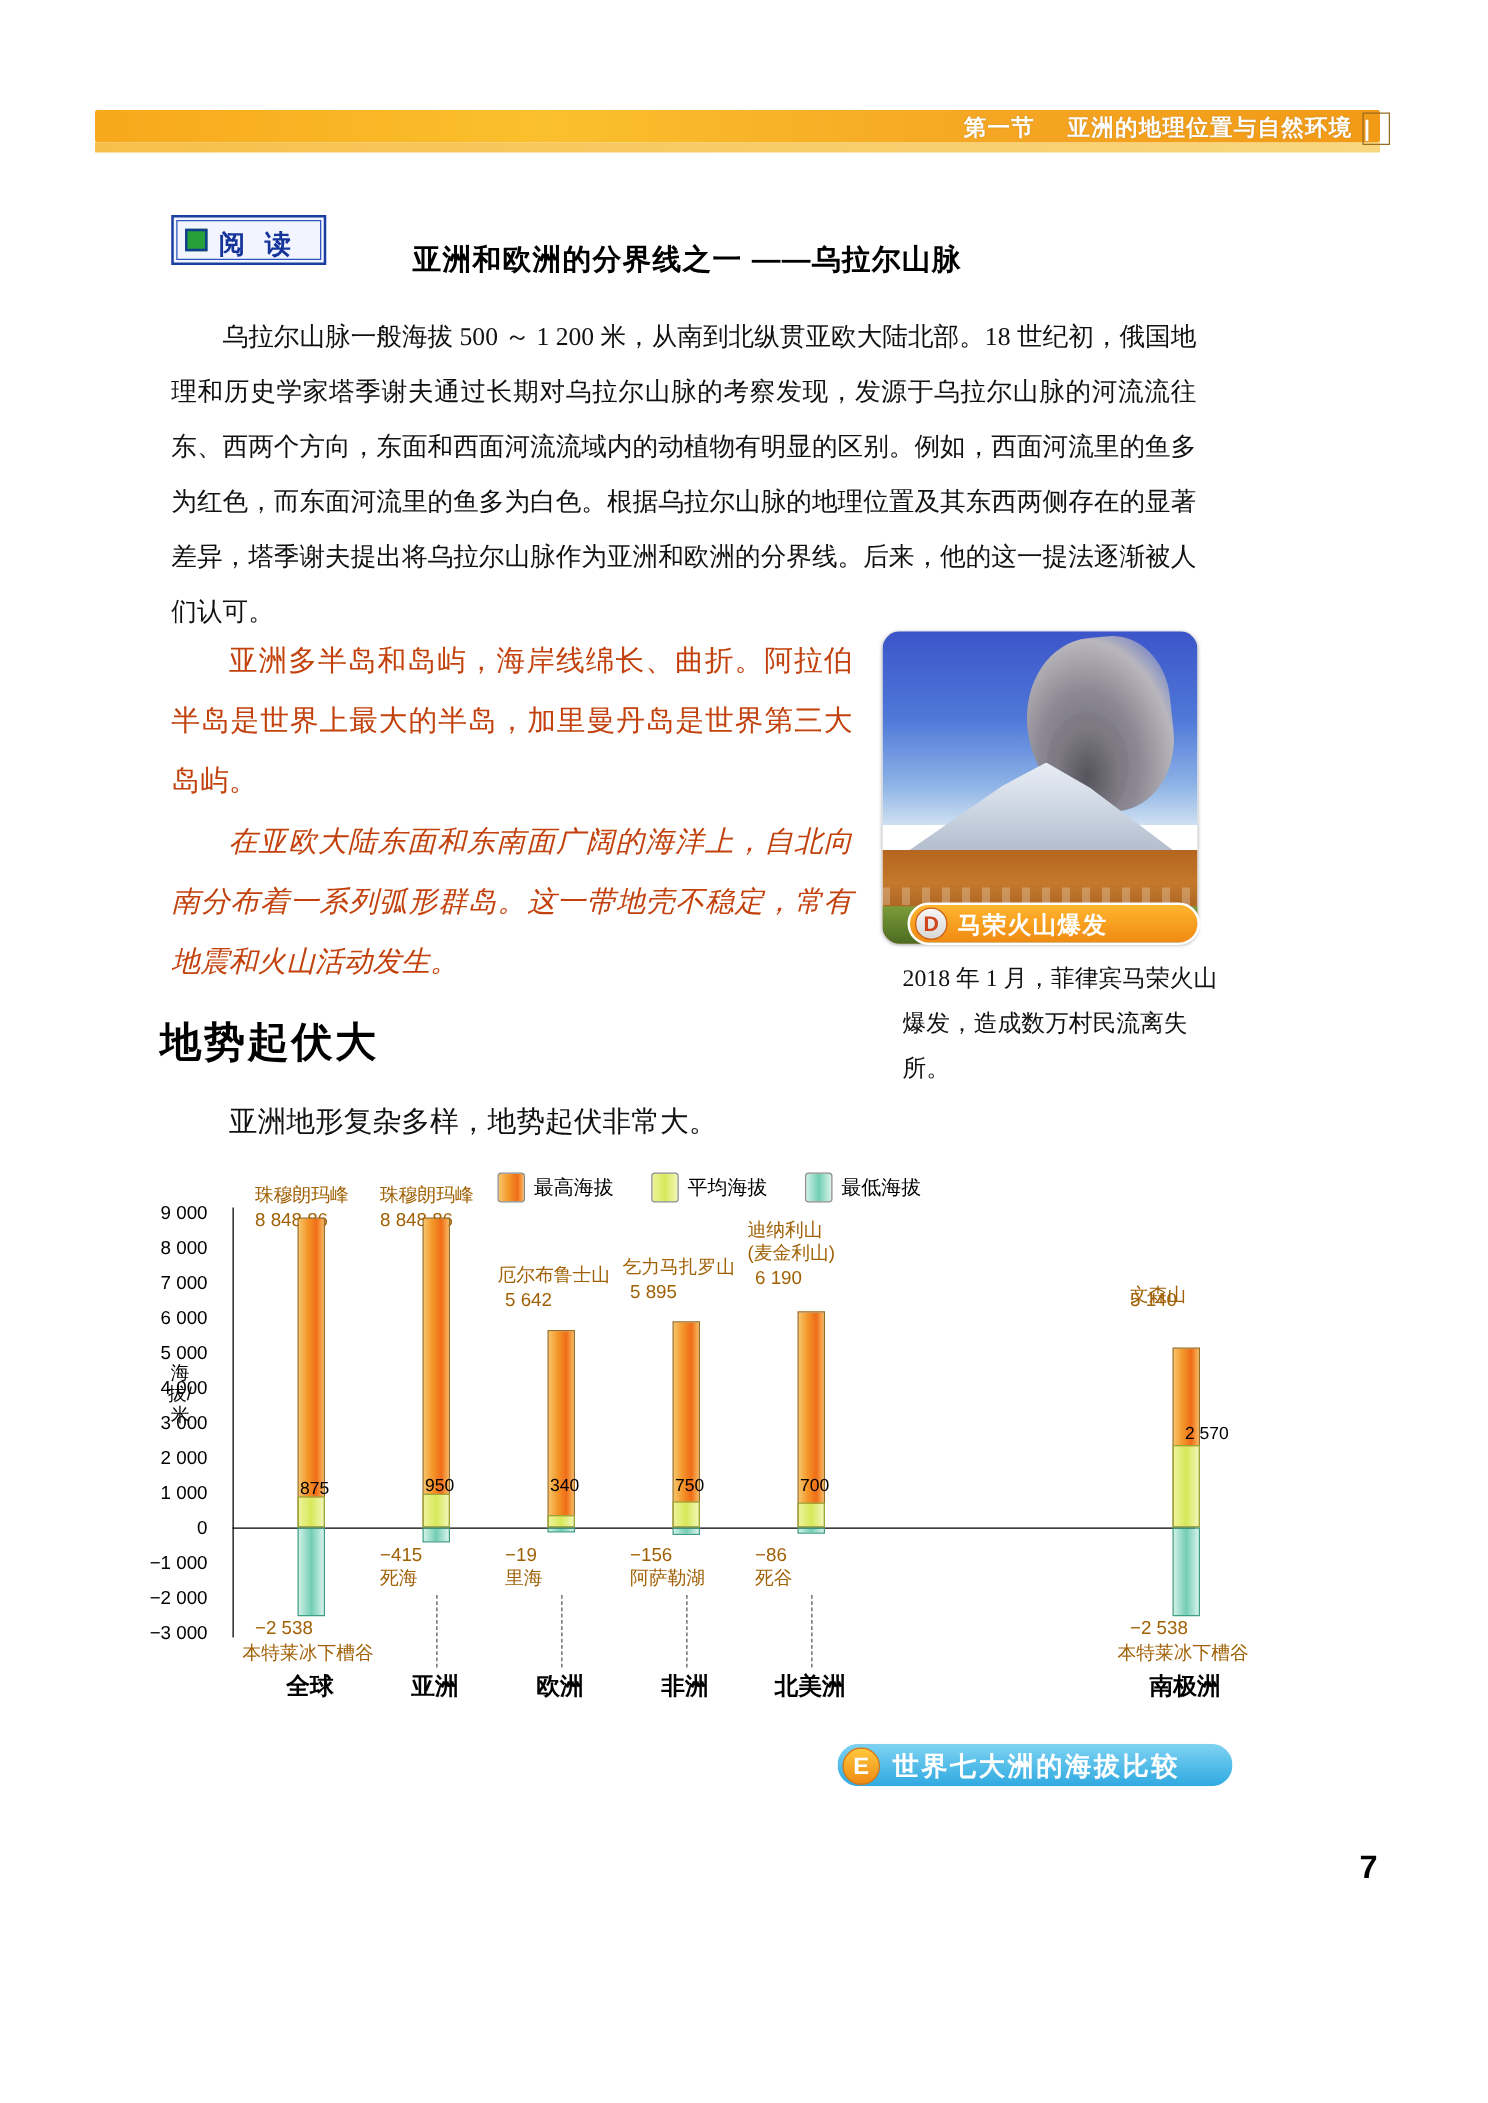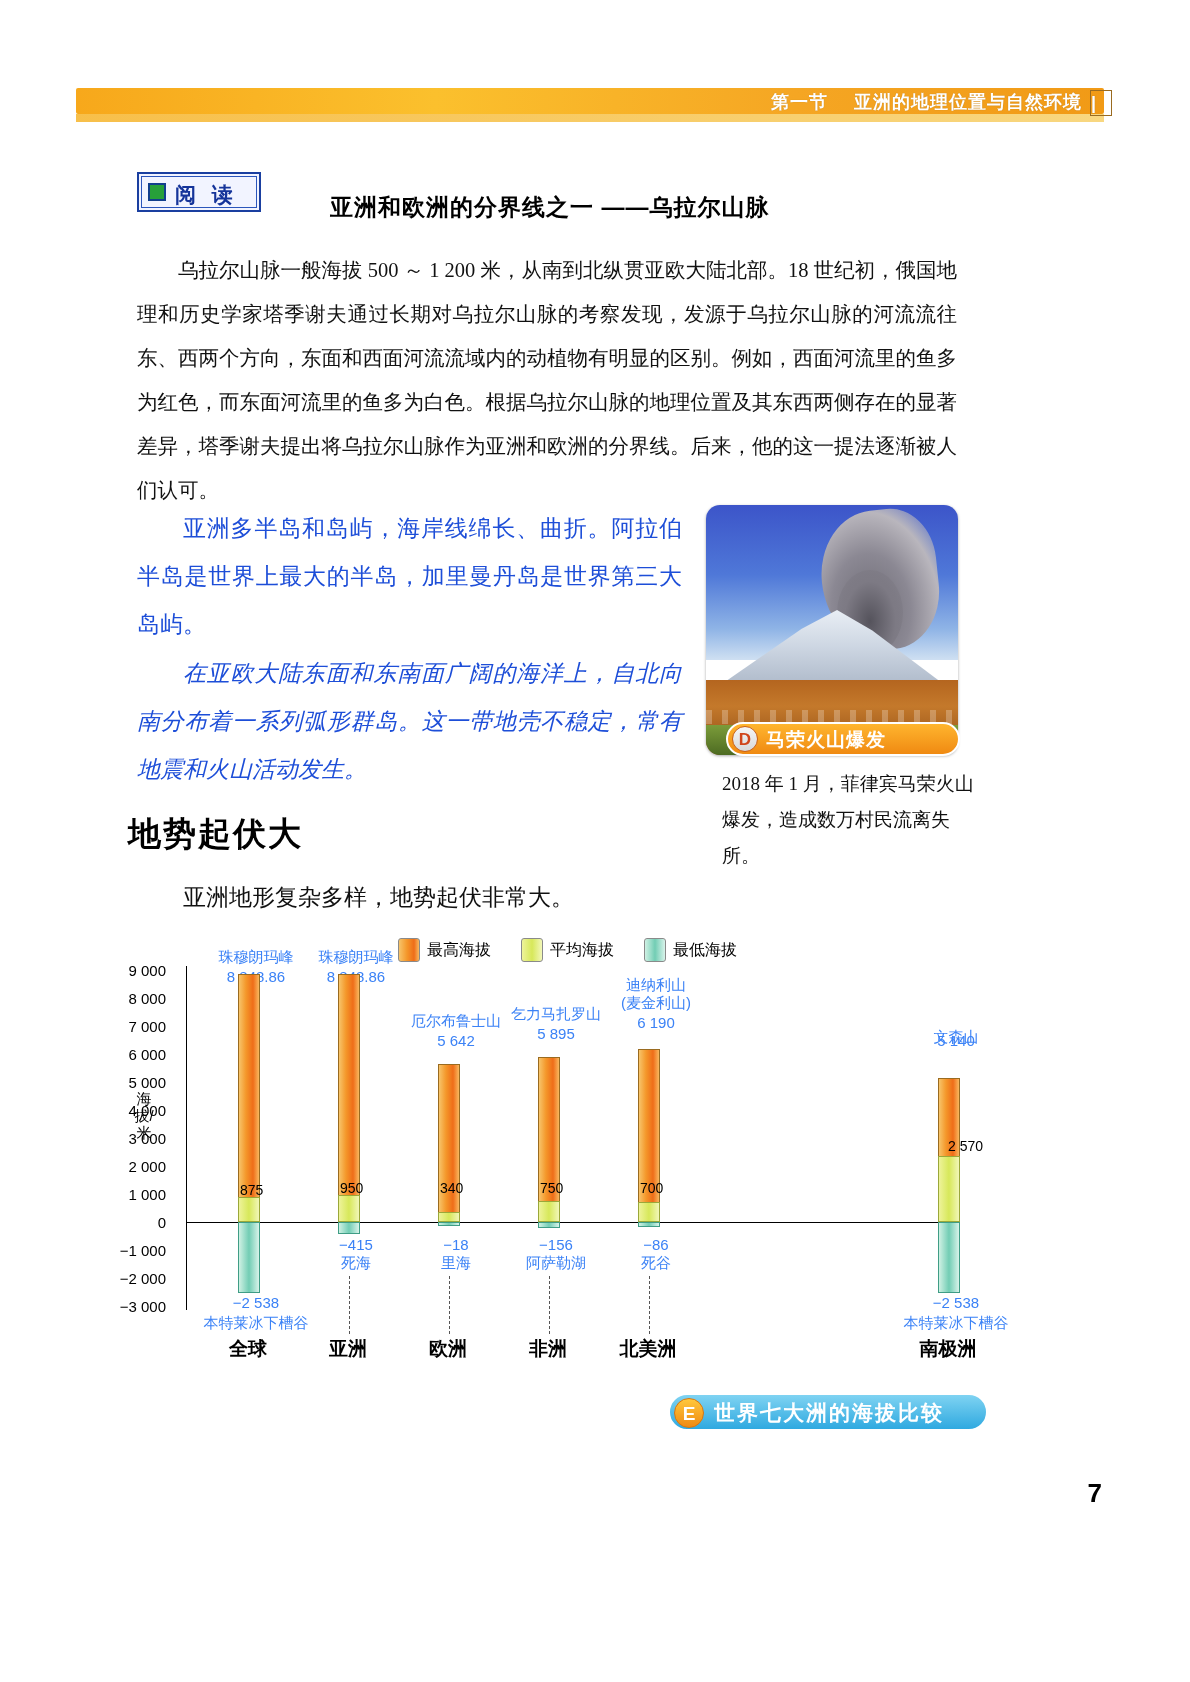--- a/index.html
+++ b/index.html
@@ -127,21 +127,21 @@
   
   .para {
     position: absolute;
     left: 137px;
     width: 545px;
     font-family: "Liberation Serif", "DejaVu Serif", serif;
     font-size: 23px;
     line-height: 48px;
     text-align: justify;
     text-indent: 2em;
-    color: #1d4ed8;
+    color: #c2410c;
   }
   #para-1 { top: 505px; }
   #para-2 { top: 650px; font-style: italic; }
 
   
   .photo {
     position: absolute;
     left: 706px;
     top: 505px;
     width: 252px;
@@ -351,22 +351,22 @@
     border-color: #9aa83a;
   }
   .bar.low {
     background: linear-gradient(to right, #cff1e4 0%, #72cdb4 50%, #d8f3ea 100%);
     border-color: #3f9d85;
   }
   .lbl {
     position: absolute;
     font-family: "Liberation Sans", "DejaVu Sans", sans-serif;
     font-size: 15px;
-    text-align: center;
-    color: #3b82f6;
+    text-align: left;
+    color: #a16207;
     line-height: 18px;
     white-space: nowrap;
   }
   .peak-lbl {
     font-weight: normal;
   }
   .val-in {
     position: absolute;
     font-family: "Liberation Sans", "DejaVu Sans", sans-serif;
     font-size: 14px;
@@ -538,21 +538,21 @@
       <div class="cont-lbl" style="left:-8px; top:406px;">亚洲</div>
     </div>
 
     <div class="group" style="left:222px;">
       <div class="lbl peak-lbl" style="left:-10px; top:82px; width:116px;">厄尔布鲁士山</div>
       <div class="lbl" style="left:-4px; top:102px; width:104px;">5 642</div>
       <div class="bar high" style="left:30px; top:134px; height:158px;"></div>
       <div class="bar avg" style="left:30px; top:282px; height:10px;"></div>
       <div class="bar low" style="left:30px; top:292px; height:4px;"></div>
       <div class="val-in" style="left:32px; top:250px;">340</div>
-      <div class="lbl" style="left:-4px; top:306px; width:104px;">−18</div>
+      <div class="lbl" style="left:-4px; top:306px; width:104px;">−19</div>
       <div class="lbl" style="left:-4px; top:324px; width:104px;">里海</div>
       <div class="dashed" style="left:41px; top:346px; height:58px;"></div>
       <div class="cont-lbl" style="left:-8px; top:406px;">欧洲</div>
     </div>
 
     <div class="group" style="left:322px;">
       <div class="lbl peak-lbl" style="left:-10px; top:75px; width:116px;">乞力马扎罗山</div>
       <div class="lbl" style="left:-4px; top:95px; width:104px;">5 895</div>
       <div class="bar high" style="left:30px; top:127px; height:165px;"></div>
       <div class="bar avg" style="left:30px; top:271px; height:21px;"></div>

